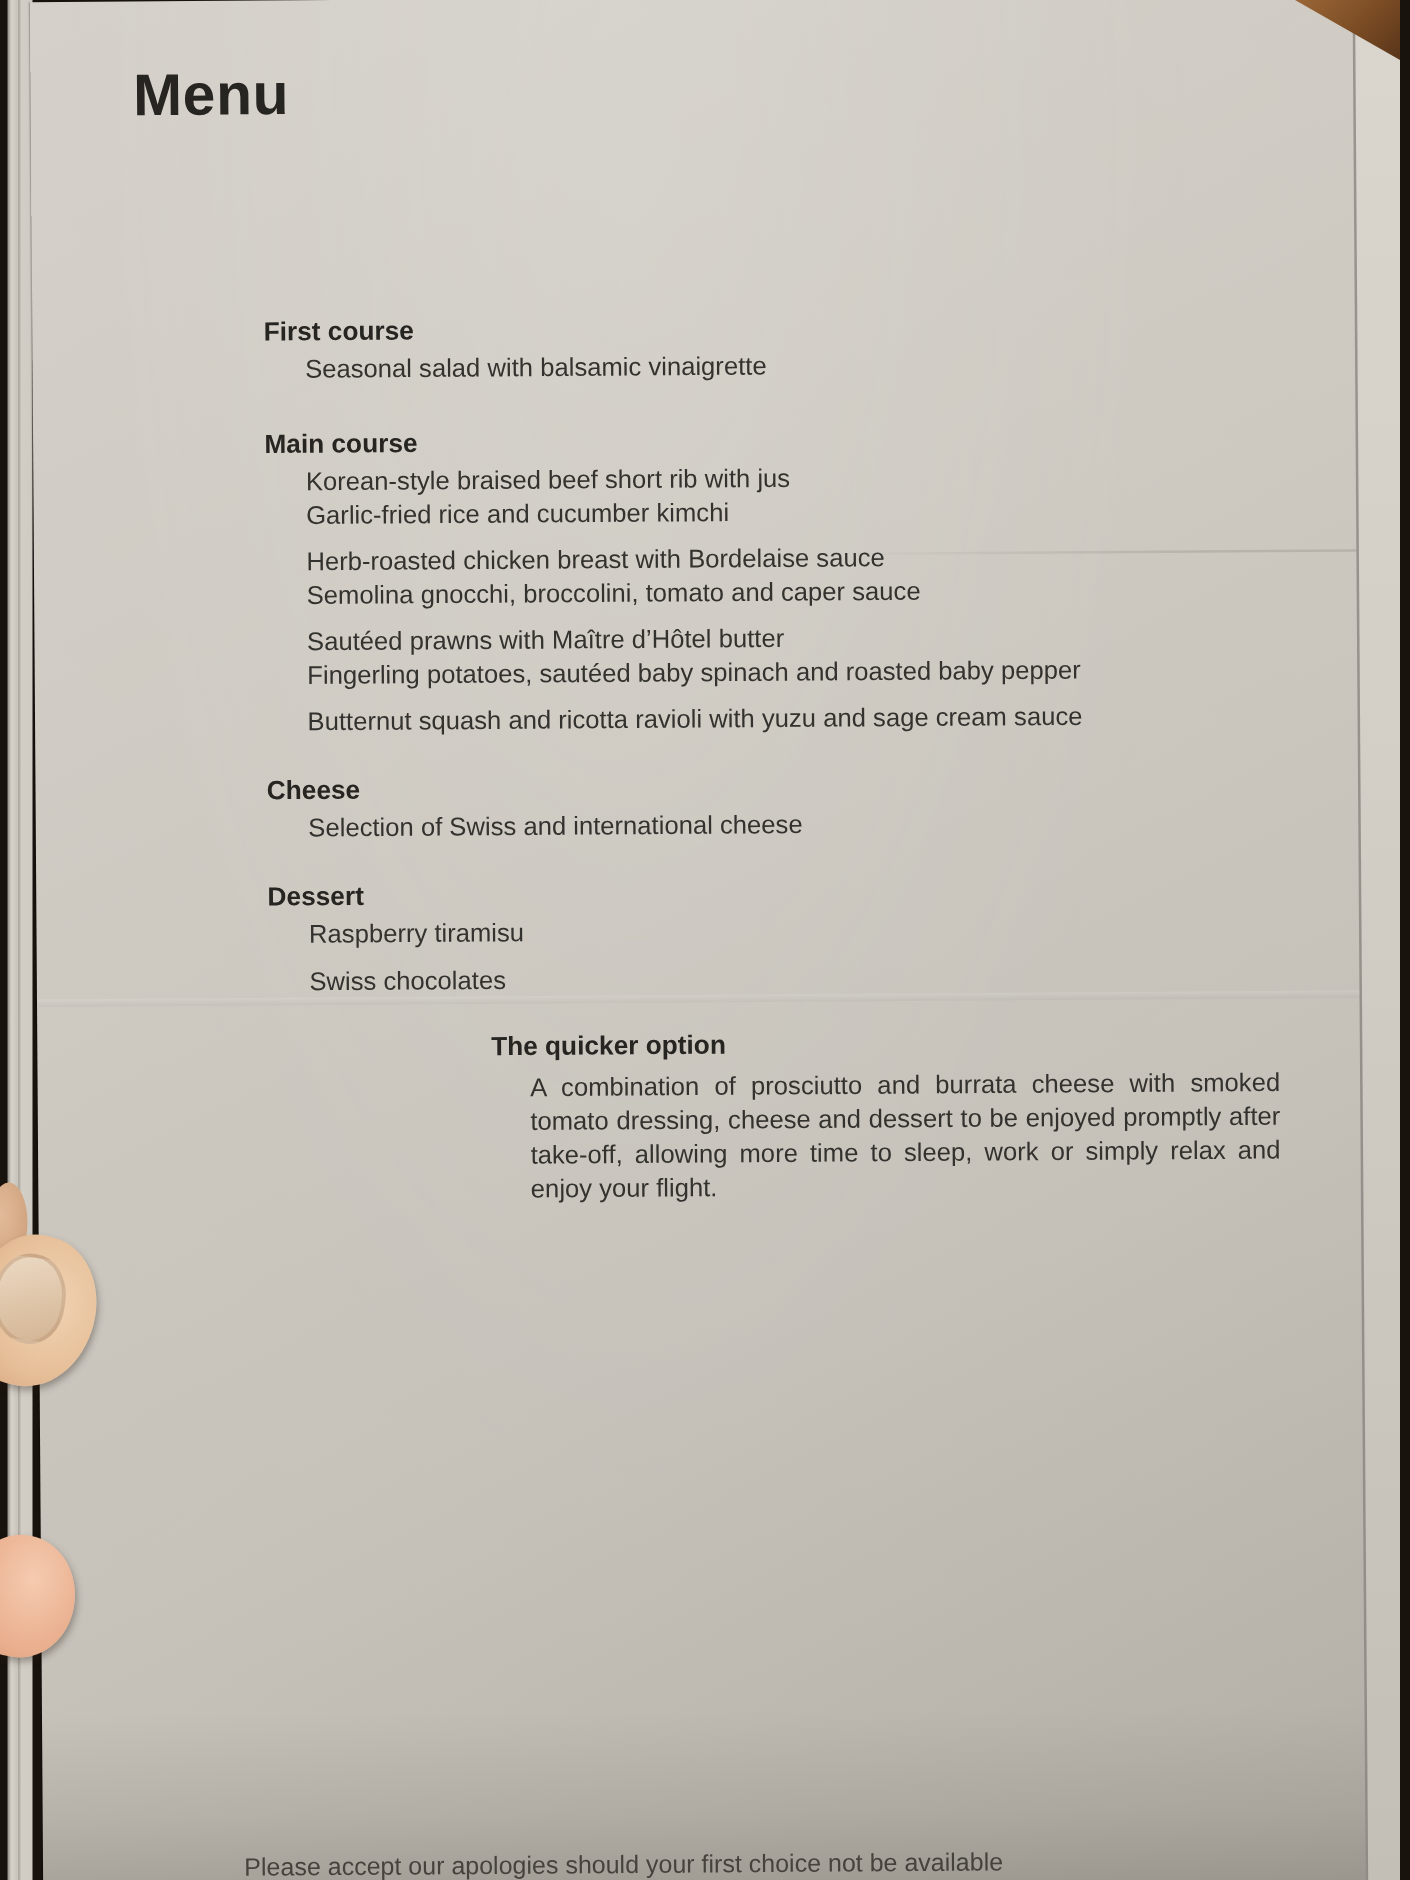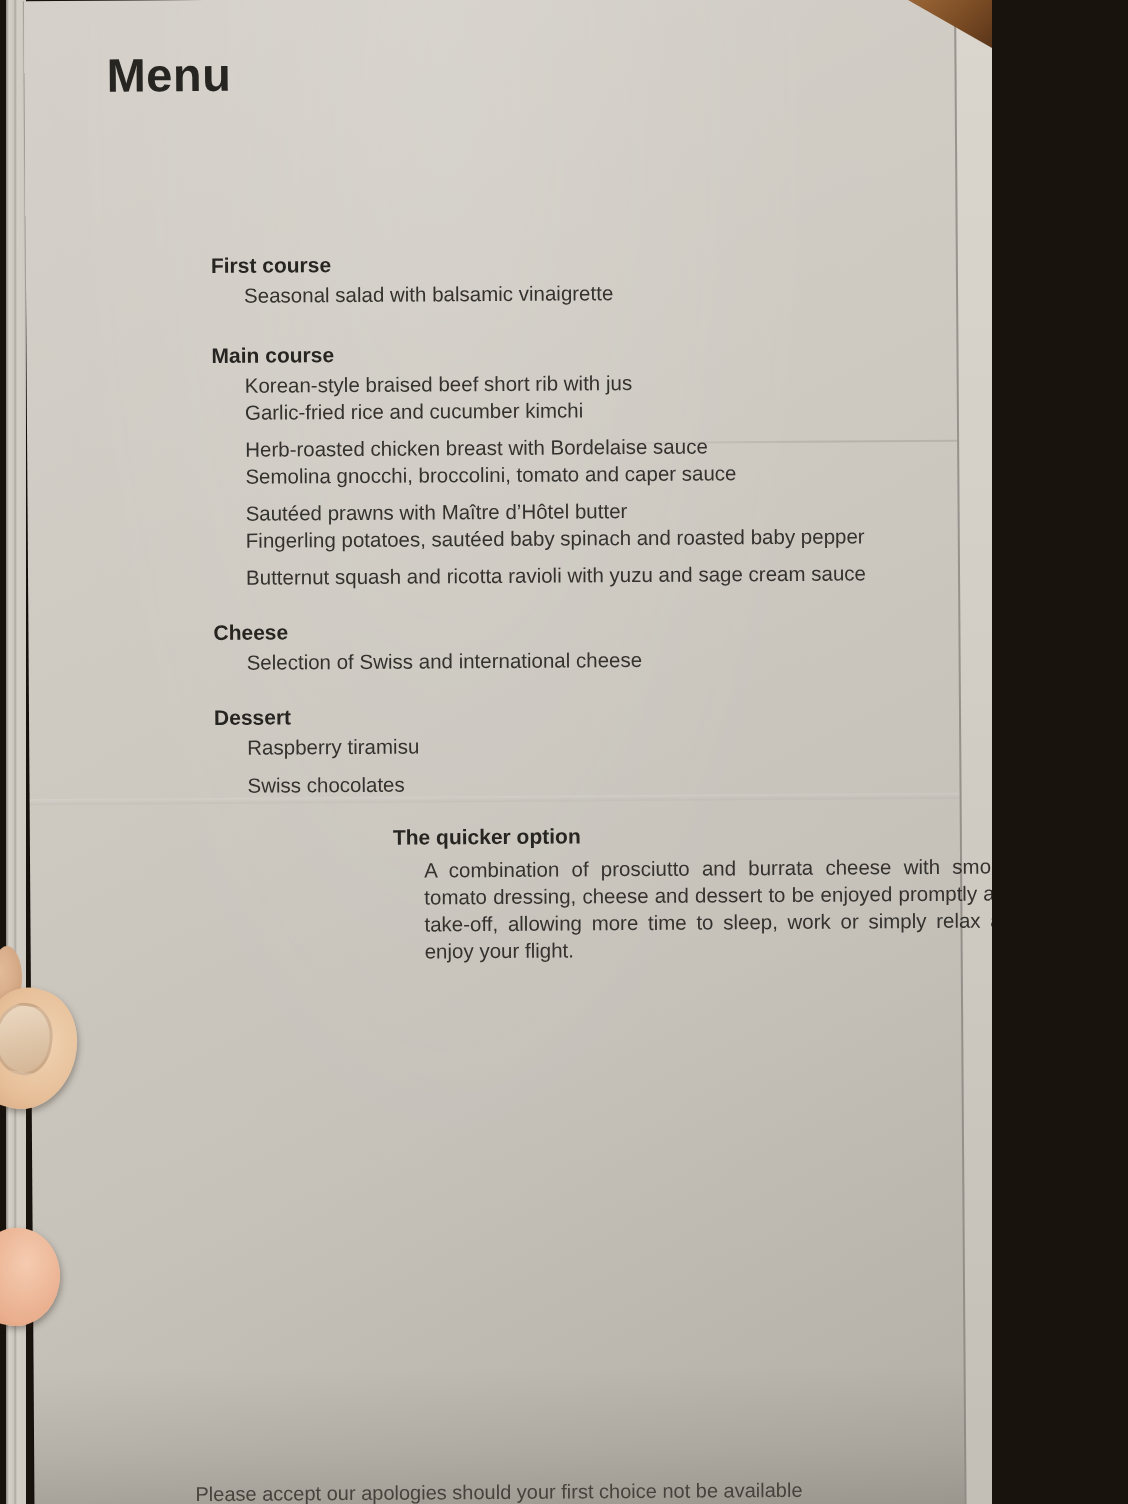--- a/index.html
+++ b/index.html
@@ -4,21 +4,21 @@
 <style>
   html, body {
     margin: 0;
     padding: 0;
     width: 1128px;
     height: 1504px;
     overflow: hidden;
     background: #19130e;
     font-family: "Liberation Sans", "DejaVu Sans", sans-serif;
   }
-  .stage { position: relative; width: 992px; height: 1504px; overflow: hidden; }
+  .stage { position: relative; width: 1120px; height: 1504px; overflow: hidden; }
 
   
   .back-page {
     position: absolute; top: 0; right: 0; bottom: 0; width: 52px;
     background: linear-gradient(180deg, #dad6ce 0%, #d3cfc7 40%, #c3bfb7 100%);
     z-index: 1;
   }
 
   
   .wood-corner {

